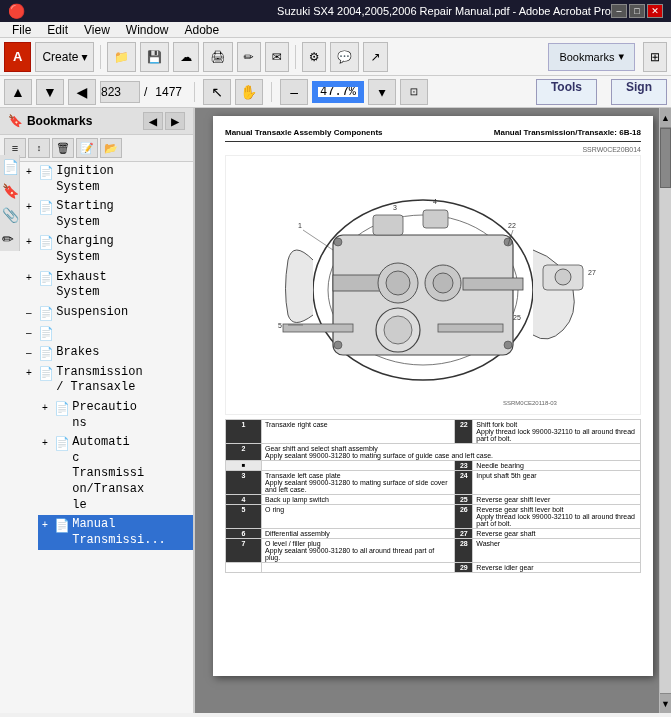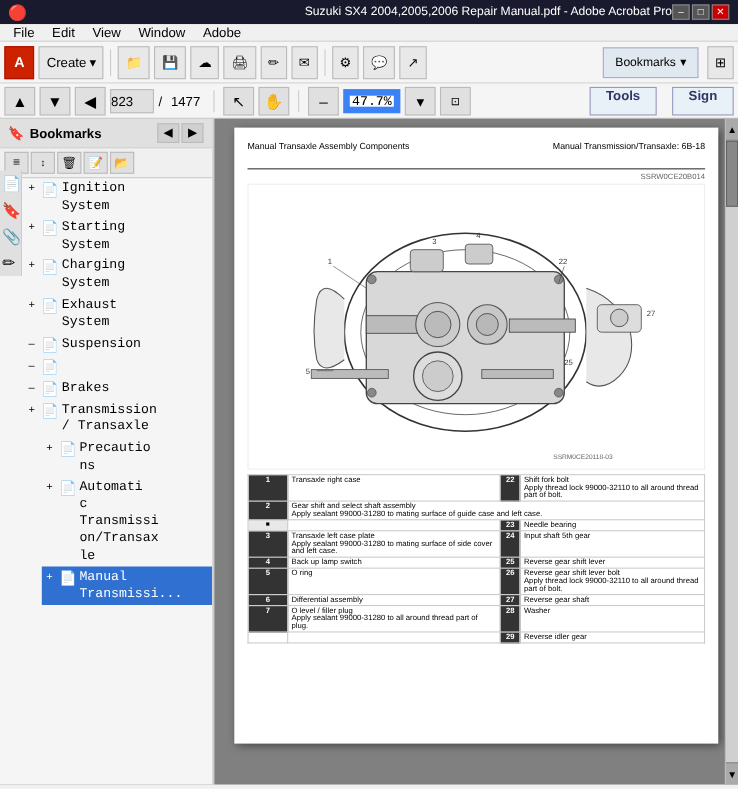--- a/index.html
+++ b/index.html
@@ -204,24 +204,24 @@
     #pdf-scrollbar {
       position: absolute;
       right: 0; top: 0; bottom: 0;
       width: 12px;
       background: #ccc;
     }
     .pdf-header {
       display: flex;
       justify-content: space-between;
       font-size: 8px;
-      font-weight: normal;
+      font-weight: bold;
       border-bottom: 1px solid #333;
       margin-bottom: 4px;
-      padding-bottom: 16px;
+      padding-bottom: 4px;
     }
     .pdf-diagram {
       width: 100%;
       height: 260px;
       background: white;
       border: 1px solid #eee;
       display: flex;
       align-items: center;
       justify-content: center;
       margin-bottom: 4px;

